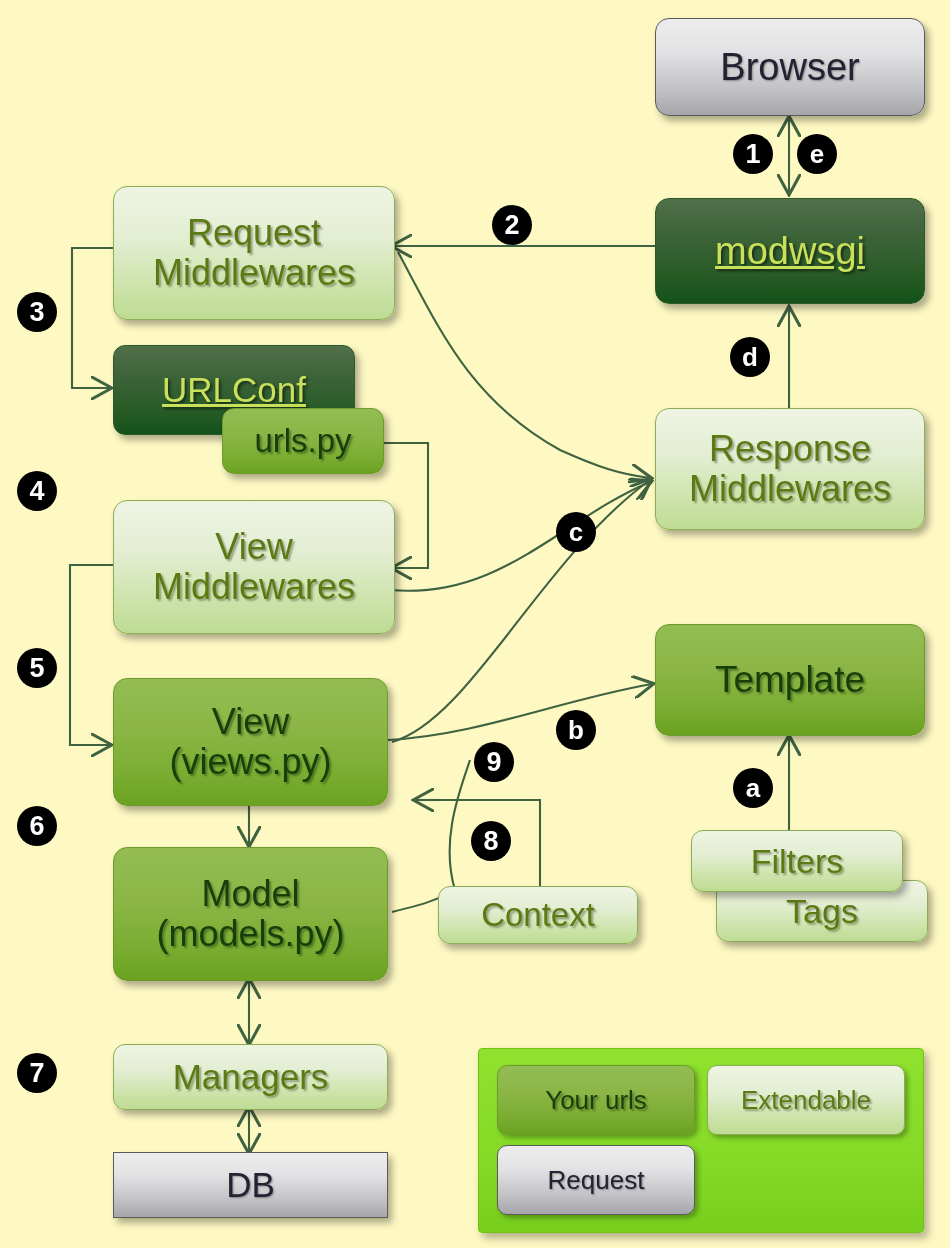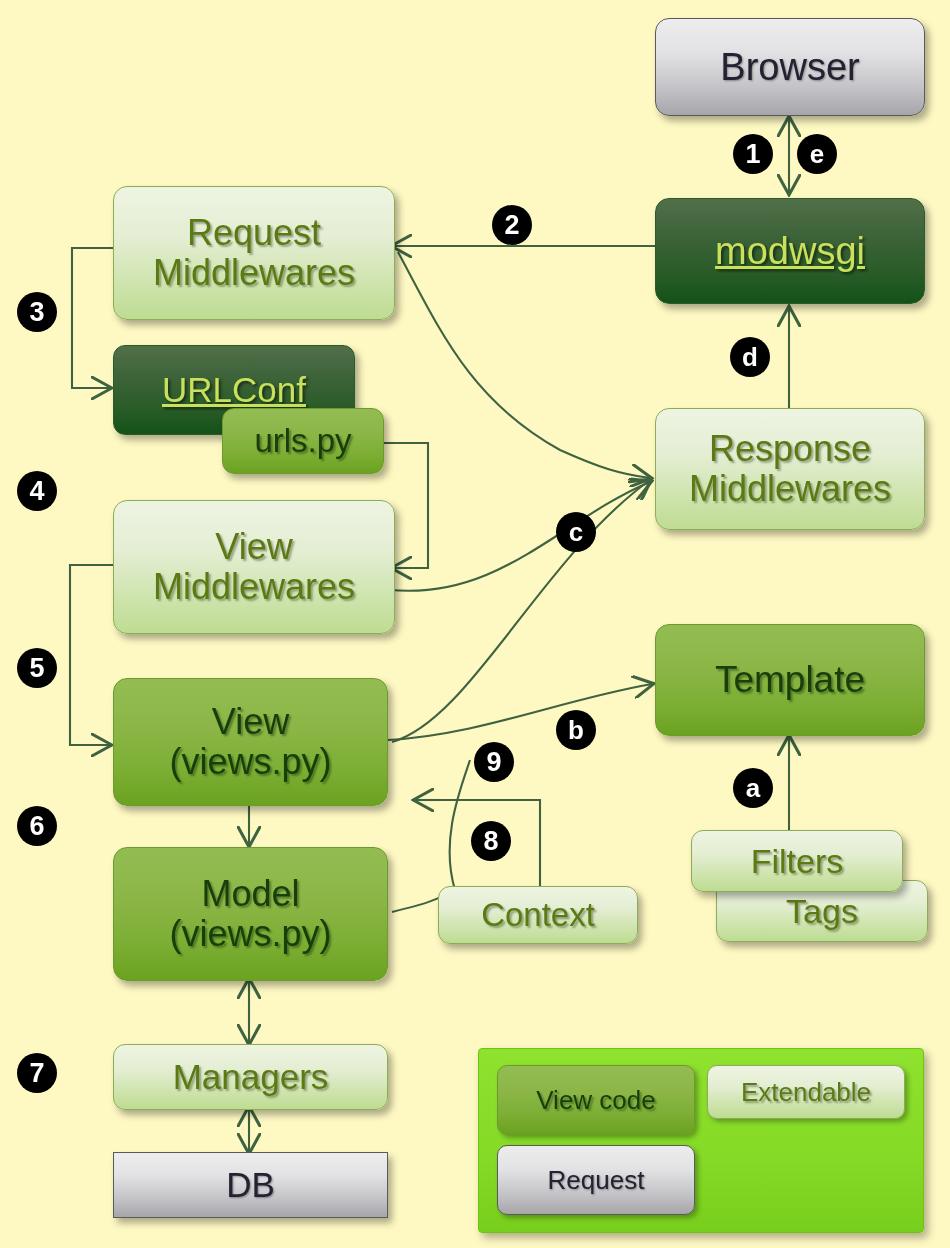--- a/index.html
+++ b/index.html
@@ -177,21 +177,21 @@
 
   <div class="node k-yourcode" style="left:222px; top:408px; width:162px; height:66px;  font-size:33px; border-radius:12px; z-index:7;">urls.py</div>
 
   <div class="node k-extendable" style="left:113px; top:500px; width:282px; height:134px; font-size:36px;">View
 Middlewares</div>
 
   <div class="node k-yourcode" style="left:113px; top:678px; width:275px; height:128px; font-size:36px;">View
 (views.py)</div>
 
   <div class="node k-yourcode" style="left:113px; top:847px; width:275px; height:134px; font-size:36px;">Model
-(views.py)</div>
+(models.py)</div>
 
   <div class="node k-extendable" style="left:113px; top:1044px; width:275px; height:66px; font-size:35px; border-radius:12px;">Managers</div>
 
   <div class="node k-external" style="left:113px; top:1152px; width:275px; height:66px; font-size:35px; border-radius:0;">DB</div>
 
   <div class="node k-extendable" style="left:655px; top:408px; width:270px; height:122px; font-size:36px;">Response
 Middlewares</div>
 
   <div class="node k-yourcode" style="left:655px; top:624px; width:270px; height:112px; font-size:37px;">Template</div>
 
@@ -210,18 +210,18 @@
   <div class="marker" style="left:17px;  top:806px;">6</div>
   <div class="marker" style="left:17px;  top:1053px;">7</div>
   <div class="marker" style="left:471px; top:821px;">8</div>
   <div class="marker" style="left:474px; top:742px;">9</div>
   <div class="marker alpha" style="left:733px; top:768px;">a</div>
   <div class="marker alpha" style="left:556px; top:710px;">b</div>
   <div class="marker alpha" style="left:556px; top:512px;">c</div>
   <div class="marker alpha" style="left:730px; top:337px;">d</div>
 
   <div id="legend">
-    <div class="legend-item k-yourcode" style="left:18px;  top:16px;  width:198px; height:70px;">View code</div>
-    <div class="legend-item k-extendable" style="left:228px; top:16px;  width:198px; height:54px;">Extendable</div>
+    <div class="legend-item k-yourcode" style="left:18px;  top:16px;  width:198px; height:70px;">Your urls</div>
+    <div class="legend-item k-extendable" style="left:228px; top:16px;  width:198px; height:70px;">Extendable</div>
     <div class="legend-item k-external" style="left:18px;  top:96px;  width:198px; height:70px;">Request</div>
   </div>
 
 </div>
 
 </body></html>

